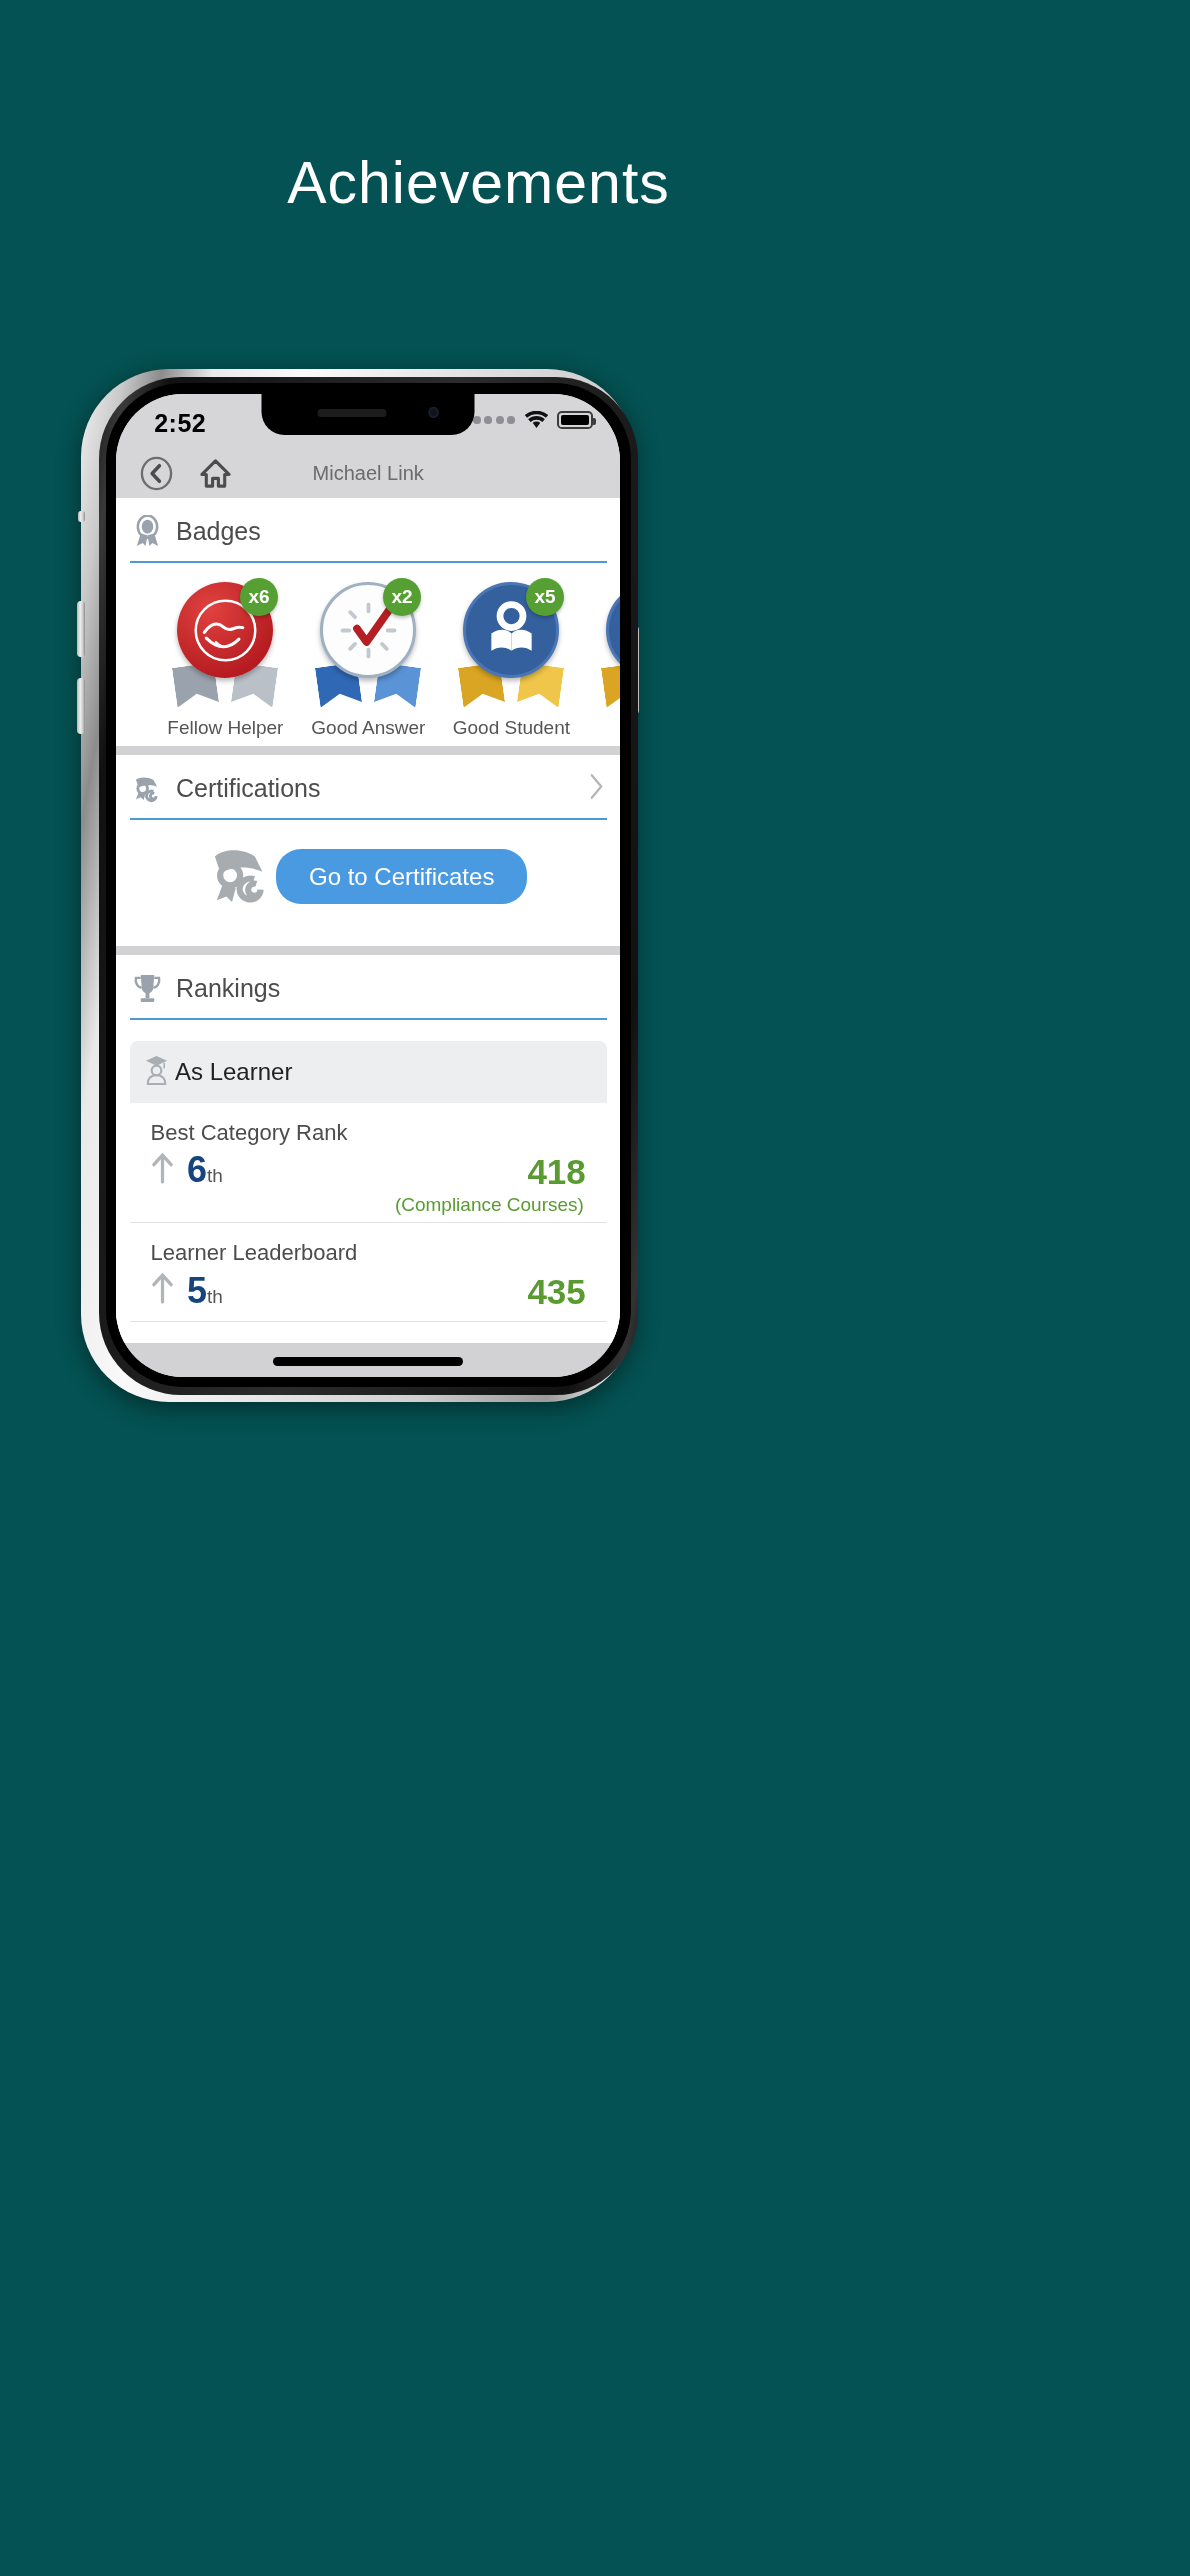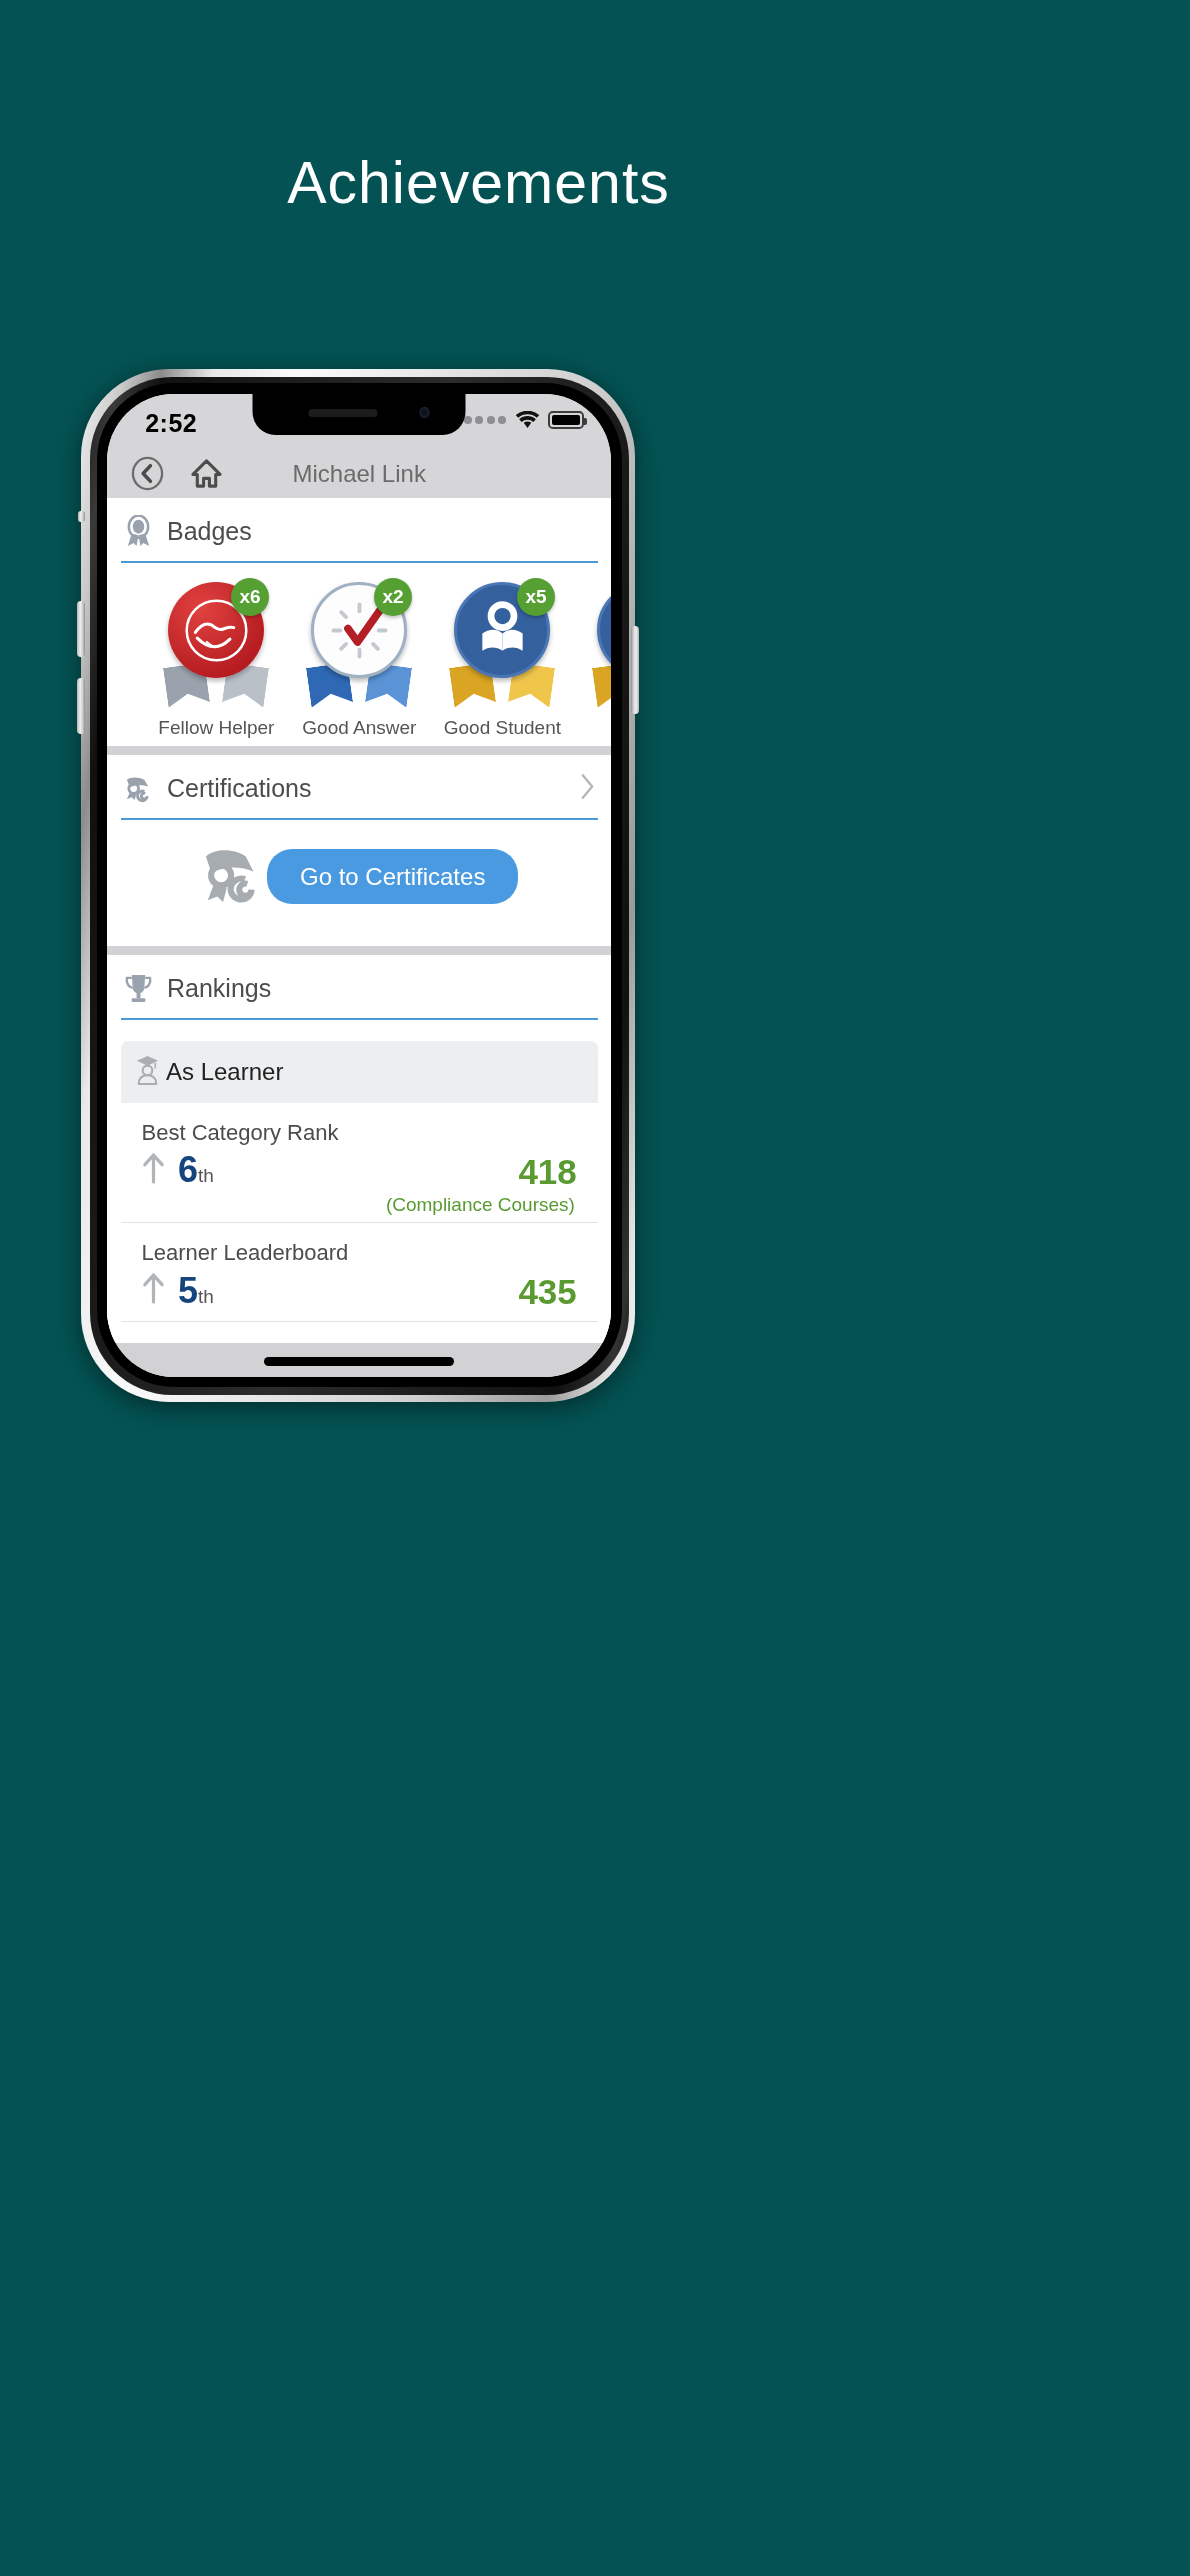--- a/index.html
+++ b/index.html
@@ -20,21 +20,21 @@
 
   
   .device{
     position:absolute; left:81px; top:369px;
     width:554px; height:1033px;
     border-radius:88px;
     background:linear-gradient(100deg,#f2f2f2 0%,#c9c9c9 6%,#8c8c8c 11%,#e9e9e9 18%,#fafafa 30%,#d0d0d0 70%,#9b9b9b 88%,#e5e5e5 96%,#f5f5f5 100%);
     box-shadow:0 5.8px 25px rgba(0,0,0,.45);
   }
   .device-inner{
-    position:absolute; left:9px; top:7.7px;
+    position:absolute; left:18px; top:7.7px;
     width:539px; height:1018px;
     border-radius:82px;
     background:linear-gradient(100deg,#1c1c1c 0%,#3a3a3a 4%,#111 10%,#2c2c2c 50%,#111 90%,#333 97%,#1a1a1a 100%);
   }
   .device-bezel{
     position:absolute; left:6.7px; top:6.7px;
     width:525px; height:1004px;
     border-radius:77px;
     background:#000;
   }
@@ -96,21 +96,21 @@
   
   .navbar{
     height:48px; background:#d6d6d8; display:flex; align-items:center;
     padding:0 17px; position:relative;
   }
   .nav-icon{ display:flex; align-items:center; justify-content:center; }
   .nav-back{ margin-left:5.8px; }
   .nav-home{ margin-left:25px; }
   .nav-title{
     position:absolute; left:0; width:100%; text-align:center;
-    font-size:24px; color:#6b6b6b; pointer-events:none;
+    font-size:20px; color:#6b6b6b; pointer-events:none;
   }
 
   
   .content{
     height:880px; background:#d2d2d4; overflow:hidden;
     position:relative;
   }
   .card{ background:#fff; margin-bottom:8.6px; }
   .card-head{
     display:flex; align-items:center; padding:17px 15.3px 0 15.3px;

